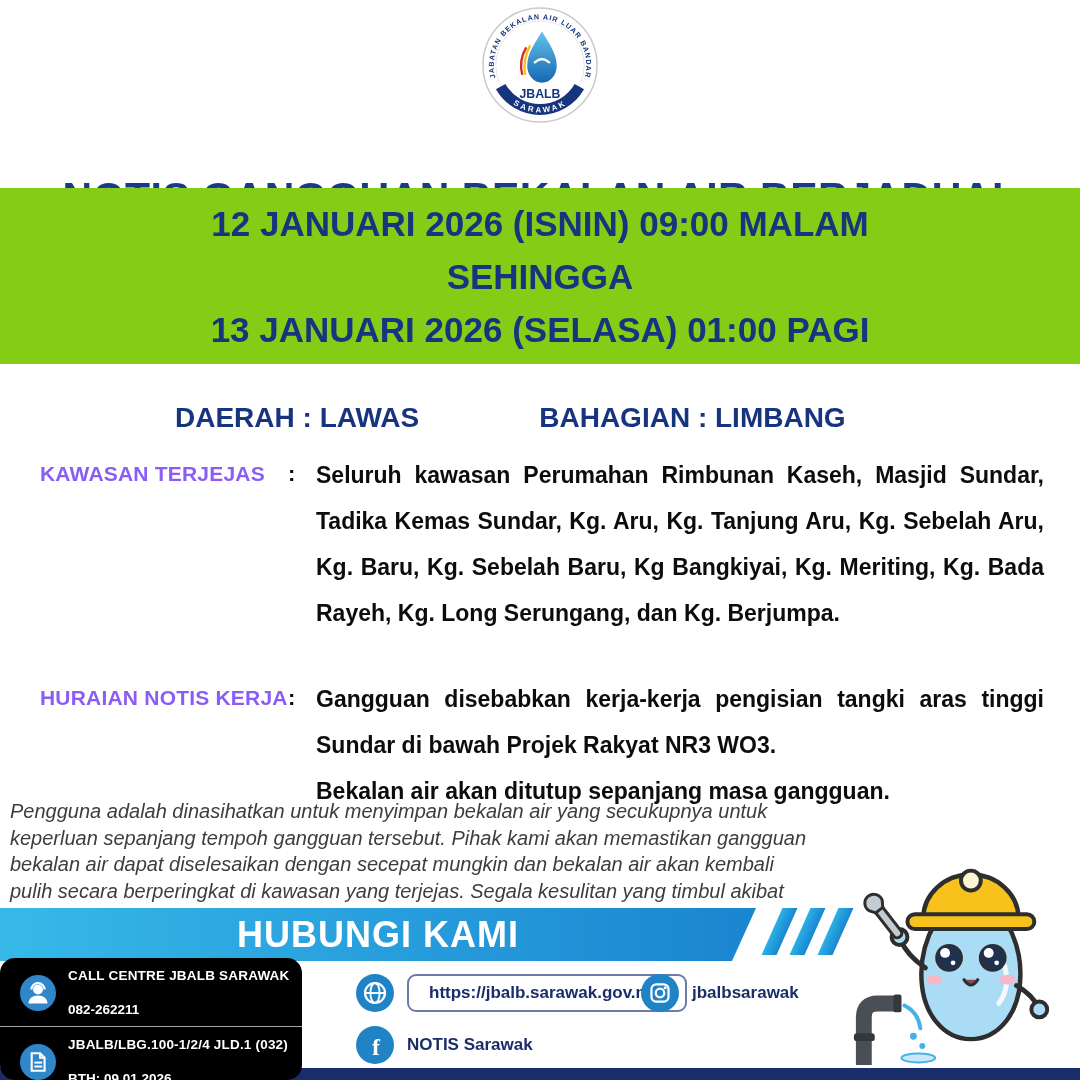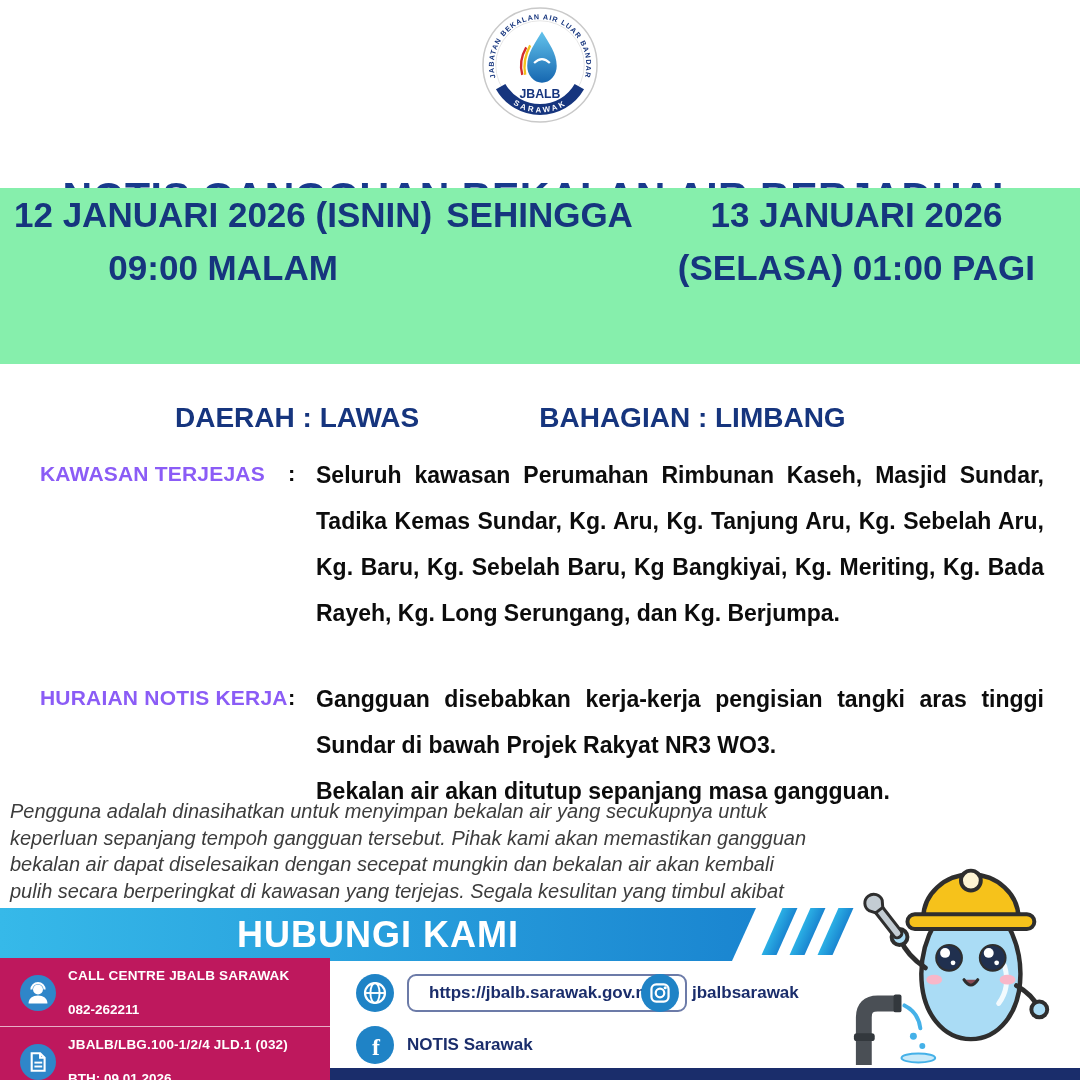--- a/index.html
+++ b/index.html
@@ -15,21 +15,21 @@
 
   
   .main-title {
     position:absolute; top:130px; left:0; width:100%; text-align:center;
     font-size:41px; font-weight:800; color:#183a8c; letter-spacing:.5px;margin-top:44px;
   }
 
   
   .schedule-banner {
     position:absolute; top:188px; left:0; width:100%; height:176px;
-    background:#86efac; display:flex; flex-direction:row; justify-content:center;
+    background:#84cc16; display:flex; flex-direction:column; justify-content:center;
     text-align:center; color:#16357e; font-weight:800; font-size:35px; line-height:53px;
   }
 
   
   .location-row {
     position:absolute; top:402px; left:0; width:100%;
     display:flex; padding-left:175px; gap:120px;
     font-size:28px; font-weight:800; color:#16357e;
   }
 
@@ -57,21 +57,21 @@
     display:flex; align-items:center; justify-content:center;
     color:#fff; font-size:36px; font-weight:800; letter-spacing:1px;
   }
   .stripe { position:absolute; top:0; height:47px; width:15px; background:linear-gradient(90deg,#2bb0e5,#1a85d0); transform:skewX(-24deg); }
   .stripe.s1 { left:772px; } .stripe.s2 { left:800px; } .stripe.s3 { left:828px; }
 
   
   .footer { position:absolute; left:0; bottom:0; width:100%; height:122px; }
   .footer-strip { position:absolute; left:0; bottom:0; width:100%; height:12px; background:#1a2d6b; }
   .footer-left {
-    position:absolute; left:0; top:0; width:330px; height:122px; background:#be185d; color:#fff;
+    position:absolute; left:0; top:0; width:302px; height:122px; background:#000000; color:#fff;border-radius:15px;
   }
   .fl-row { display:flex; align-items:center; gap:12px; padding:10px 0 9px 20px; }
   .fl-row + .fl-row { border-top:1px solid rgba(255,255,255,.65); }
   .fl-icon { width:36px; height:36px; flex:0 0 36px; }
   .fl-text .t1 { font-size:13.5px; font-weight:800; letter-spacing:.2px; }
   .fl-text .t2 { font-size:13.5px; font-weight:800; margin-top:19px; }
 
   .f-row { position:absolute; display:flex; align-items:center; gap:13px; }
   .f-icon { width:38px; height:38px; flex:0 0 38px; }
   .row-web { left:356px; top:16px; }

